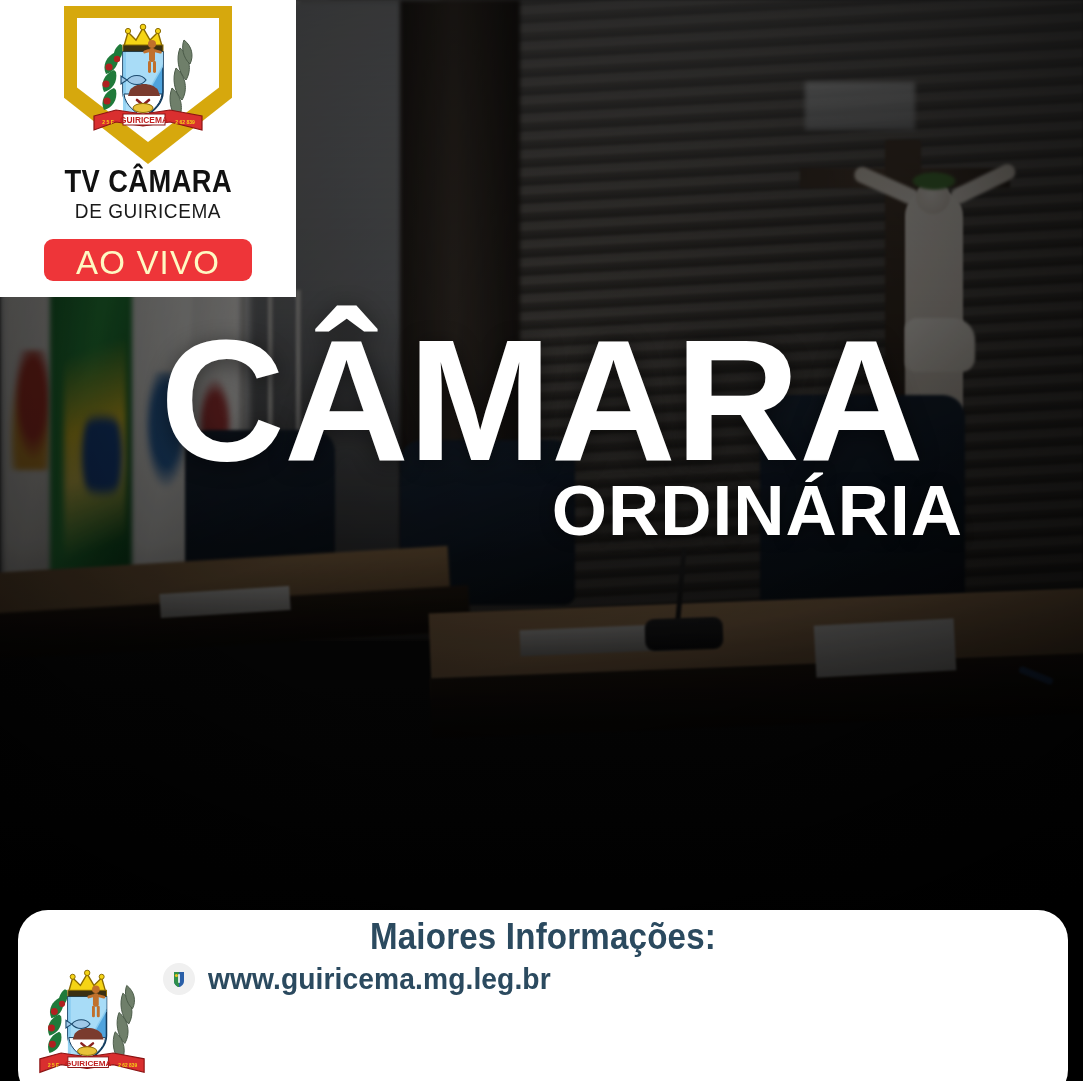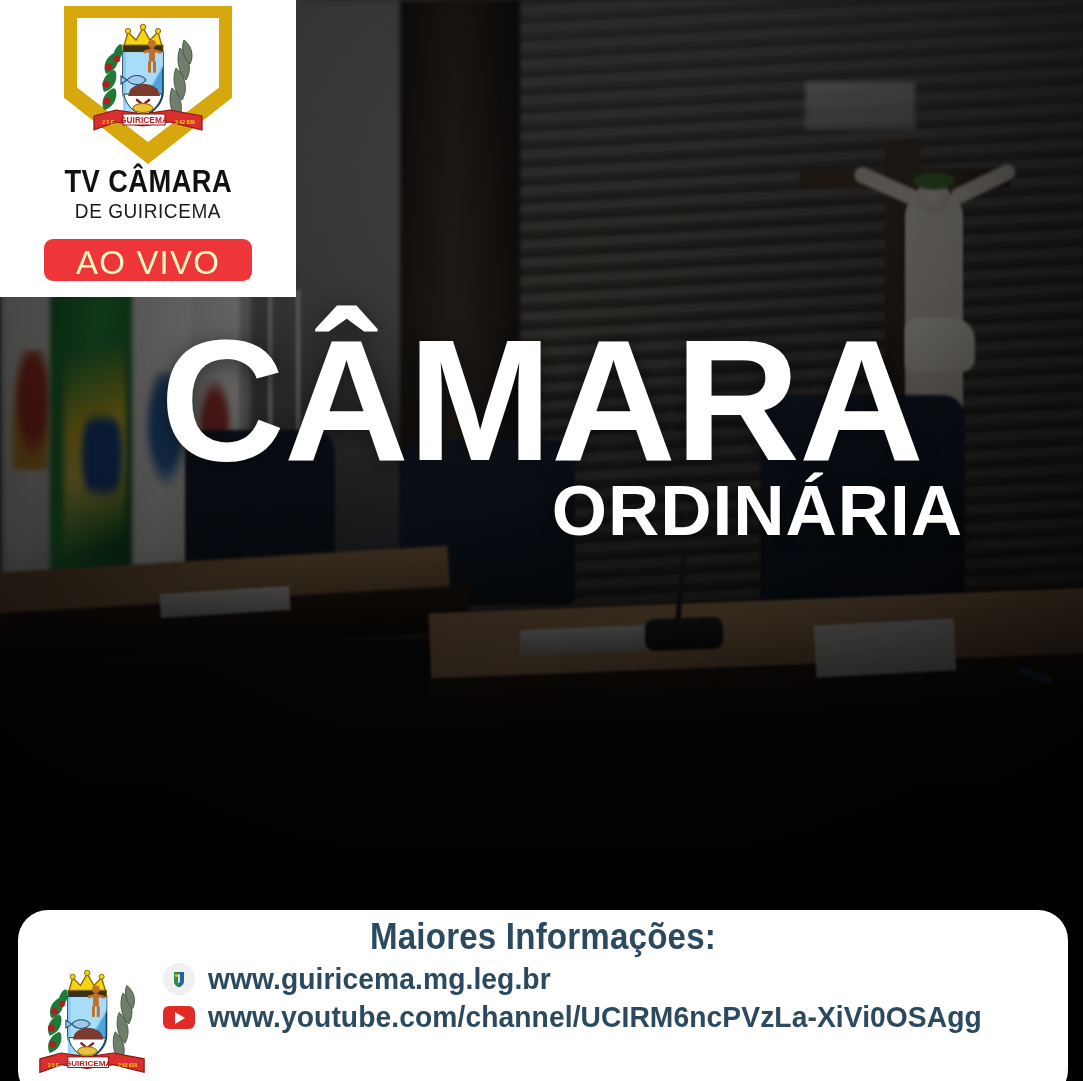--- a/index.html
+++ b/index.html
@@ -422,24 +422,18 @@
                 <path d="M5 3 H10 V18 C9 18 5 16 5 12 Z" fill="#2f8f4a"></path>
                 <circle cx="7.4" cy="6.4" r="1.5" fill="#f0c419"></circle>
                 <rect x="9.2" y="5" width="1.6" height="9" rx=".8" fill="#fff"></rect>
               </svg>
             </span>
           </span>
           <span class="ltext">www.guiricema.mg.leg.br</span>
         </div>
 
 
-        <div class="linkrow">
-          <span class="licon">
-            <span class="ic-yt"></span>
-          </span>
-          <span class="ltext">www.youtube.com/channel/UCIRM6ncPVzLa-XiVi0OSAgg</span>
-        </div>
 
       </div>
     </div>
   </div>
 
 </div>
 
 </body></html>

